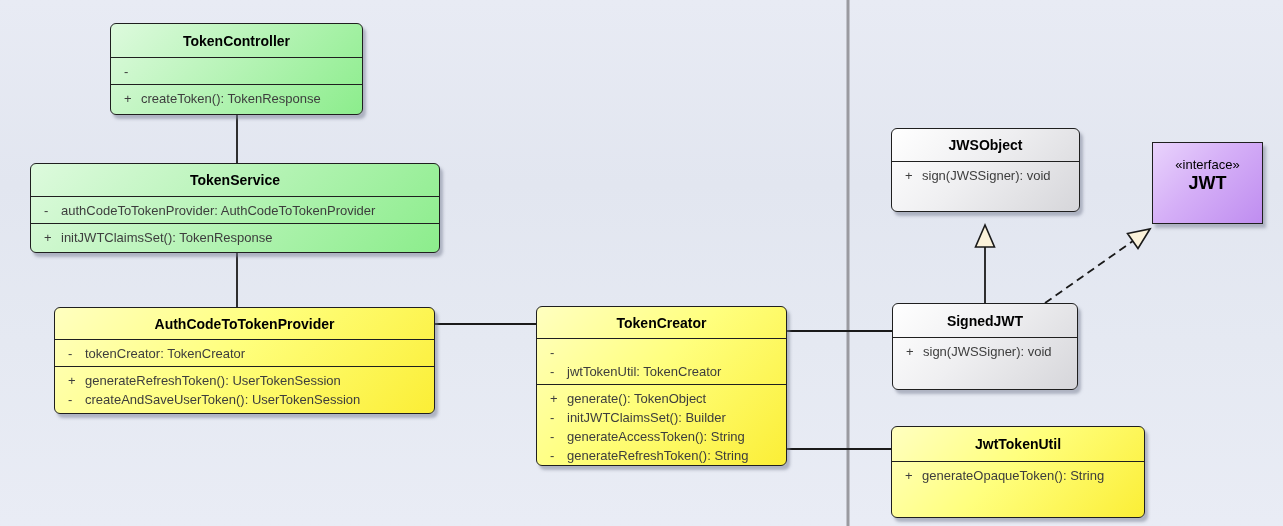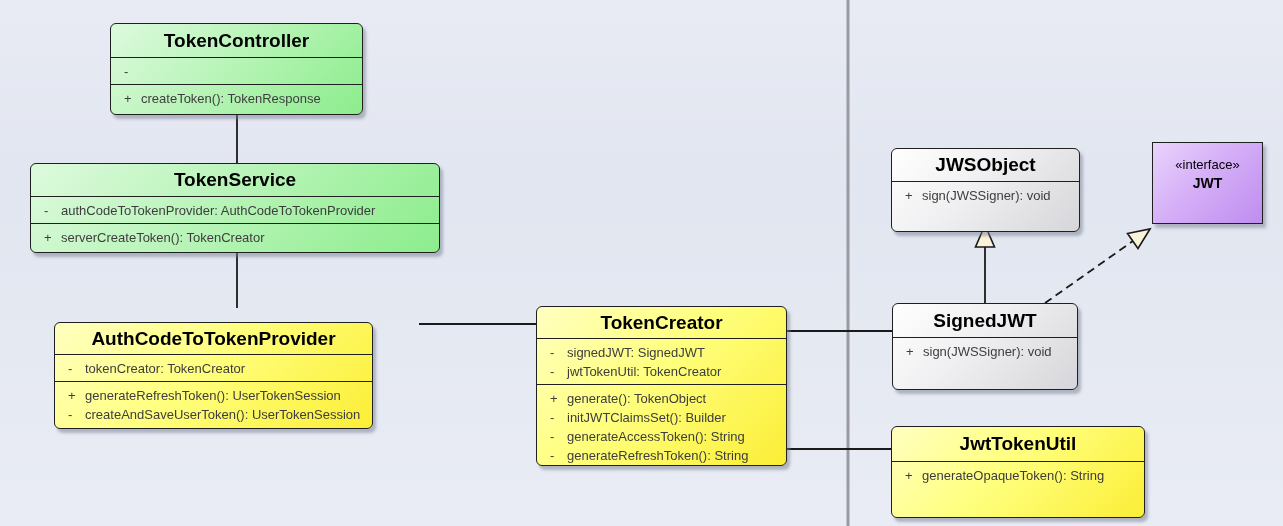--- a/index.html
+++ b/index.html
@@ -14,30 +14,30 @@
     border:1.7px solid #1f1f1f;border-radius:6px;
     box-shadow:3px 4px 3px rgba(120,126,146,0.5);
     display:flex;flex-direction:column;overflow:hidden;
   }
   .th-green {background:linear-gradient(135deg,#ddfadd 0%,#b9f4b9 45%,#8ced8c 100%);}
   .th-yellow{background:linear-gradient(135deg,#ffffc0 0%,#ffff7e 45%,#fbee36 100%);}
   .th-gray  {background:linear-gradient(135deg,#ffffff 0%,#efeff1 45%,#d6d6da 100%);}
   .th-purple{background:linear-gradient(135deg,#e9d3fc 0%,#d5aff7 45%,#bf8df0 100%);}
   .ttl{
     flex:0 0 auto;height:31px;display:flex;align-items:center;justify-content:center;
-    font-size:19px;font-weight:bold;color:#000;
+    font-size:14px;font-weight:bold;color:#000;
   }
   .sec{border-top:1.5px solid #1f1f1f;padding:4px 0 3px 0;}
   .sec.grow{flex:1 1 auto;}
   .row{display:flex;font-size:13px;color:#3d3d3d;line-height:19px;white-space:nowrap;}
   .sg{flex:0 0 30px;padding-left:13px;box-sizing:border-box;}
   .tx{flex:1 1 auto;}
   .iface{align-items:center;padding-top:13px;}
   .iface .st{font-size:13px;color:#000;line-height:18px;}
-  .iface .nm{font-size:14px;font-weight:bold;color:#000;line-height:18px;}
+  .iface .nm{font-size:18px;font-weight:bold;color:#000;line-height:18px;}
 </style>
 </head>
 <body>
 
 <div id="canvas">
 
   <svg id="wires" width="1283" height="526" viewBox="0 0 1283 526">
     <line x1="848" y1="0" x2="848" y2="526" stroke="#9a9aa0" stroke-width="3"></line>
     <line x1="237" y1="115" x2="237" y2="164" stroke="#1a1a1a" stroke-width="1.8"></line>
     <line x1="237" y1="253" x2="237" y2="308" stroke="#1a1a1a" stroke-width="1.8"></line>
@@ -69,26 +69,26 @@
     <div class="ttl" style="height:32px">TokenService</div>
     <div class="sec">
       <div class="row">
         <span class="sg">-</span>
         <span class="tx">authCodeToTokenProvider: AuthCodeToTokenProvider</span>
       </div>
     </div>
     <div class="sec grow">
       <div class="row">
         <span class="sg">+</span>
-        <span class="tx">serverCreateToken(): TokenCreator</span>
+        <span class="tx">initJWTClaimsSet(): TokenResponse</span>
       </div>
     </div>
   </div>
 
-  <div class="cls th-yellow" style="left:54px;top:322px;width:319px;height:107px">
+  <div class="cls th-yellow" style="left:54px;top:307px;width:381px;height:107px">
     <div class="ttl">AuthCodeToTokenProvider</div>
     <div class="sec">
       <div class="row">
         <span class="sg">-</span>
         <span class="tx">tokenCreator: TokenCreator</span>
       </div>
     </div>
     <div class="sec grow">
       <div class="row">
         <span class="sg">+</span>
@@ -99,21 +99,20 @@
         <span class="tx">createAndSaveUserToken(): UserTokenSession</span>
       </div>
     </div>
   </div>
 
   <div class="cls th-yellow" style="left:536px;top:306px;width:251px;height:160px">
     <div class="ttl">TokenCreator</div>
     <div class="sec">
       <div class="row">
         <span class="sg">-</span>
-        <span class="tx">signedJWT: SignedJWT</span>
       </div>
       <div class="row">
         <span class="sg">-</span>
         <span class="tx">jwtTokenUtil: TokenCreator</span>
       </div>
     </div>
     <div class="sec grow">
       <div class="row">
         <span class="sg">+</span>
         <span class="tx">generate(): TokenObject</span>
@@ -130,21 +129,21 @@
         <span class="sg">-</span>
         <span class="tx">generateRefreshToken(): String</span>
       </div>
       <div class="row">
         <span class="sg">-</span>
         <span class="tx">generateJWT(): String</span>
       </div>
     </div>
   </div>
 
-  <div class="cls th-gray" style="left:891px;top:148px;width:189px;height:84px">
+  <div class="cls th-gray" style="left:891px;top:128px;width:189px;height:84px">
     <div class="ttl" style="height:32px">JWSObject</div>
     <div class="sec grow">
       <div class="row">
         <span class="sg">+</span>
         <span class="tx">sign(JWSSigner): void</span>
       </div>
     </div>
   </div>
 
   <div class="cls th-gray" style="left:892px;top:303px;width:186px;height:87px">

